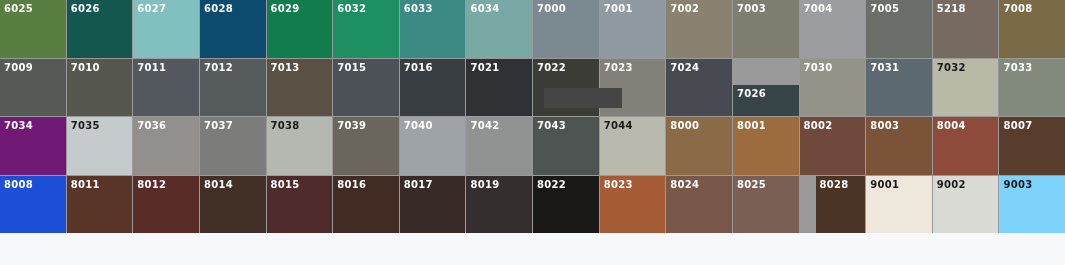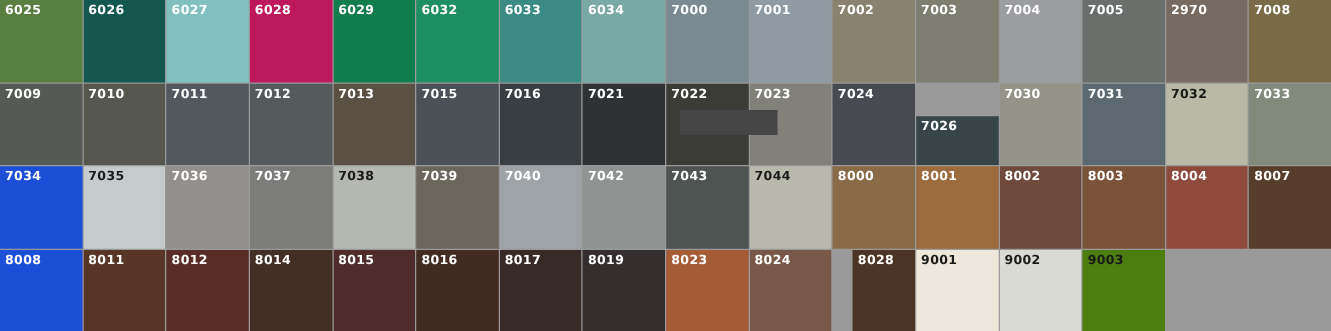--- a/index.html
+++ b/index.html
@@ -11,21 +11,21 @@
   body {
     width: 1065px;
     height: 265px;
     overflow: hidden;
     font-family: "DejaVu Sans", "Liberation Sans", sans-serif;
   }
 
   #swatch-grid {
     position: relative;
     width: 1065px;
-    height: 265px;
+    height: 233px;
     background: #9a9a9a;
     display: grid;
     grid-template-columns: repeat(16, 1fr);
     grid-template-rows: repeat(4, 1fr);
     column-gap: 1px;
     row-gap: 1px;
   }
 
   .swatch {
     position: relative;
@@ -66,21 +66,21 @@
 <div id="swatch-grid" style="background: rgb(154, 154, 154); grid-template-columns: repeat(16, 1fr); grid-template-rows: repeat(4, 1fr); gap: 1px;">
     <div class="swatch" style="background: rgb(88, 127, 64);">
       <span class="swatch-label label-light">6025</span>
     </div>
     <div class="swatch" style="background: rgb(19, 87, 79);">
       <span class="swatch-label label-light">6026</span>
     </div>
     <div class="swatch" style="background: rgb(129, 192, 191);">
       <span class="swatch-label label-light">6027</span>
     </div>
-    <div class="swatch" style="background: #be185d;">
+    <div class="swatch" style="background: #0c4a6e;">
       <span class="swatch-label label-light">6028</span>
     </div>
     <div class="swatch" style="background: rgb(18, 125, 76);">
       <span class="swatch-label label-light">6029</span>
     </div>
     <div class="swatch" style="background: rgb(29, 143, 98);">
       <span class="swatch-label label-light">6032</span>
     </div>
     <div class="swatch" style="background: rgb(59, 138, 131);">
       <span class="swatch-label label-light">6033</span>
@@ -100,21 +100,21 @@
     <div class="swatch" style="background: rgb(125, 125, 112);">
       <span class="swatch-label label-light">7003</span>
     </div>
     <div class="swatch" style="background: rgb(156, 157, 160);">
       <span class="swatch-label label-light">7004</span>
     </div>
     <div class="swatch" style="background: rgb(107, 111, 108);">
       <span class="swatch-label label-light">7005</span>
     </div>
     <div class="swatch" style="background: rgb(119, 106, 96);">
-      <span class="swatch-label label-light">2970</span>
+      <span class="swatch-label label-light">5218</span>
     </div>
     <div class="swatch" style="background: rgb(122, 106, 69);">
       <span class="swatch-label label-light">7008</span>
     </div>
     <div class="swatch" style="background: rgb(86, 90, 84);">
       <span class="swatch-label label-light">7009</span>
     </div>
     <div class="swatch" style="background: rgb(86, 88, 79);">
       <span class="swatch-label label-light">7010</span>
     </div>
@@ -153,21 +153,21 @@
     </div>
     <div class="swatch" style="background: rgb(93, 105, 112);">
       <span class="swatch-label label-light">7031</span>
     </div>
     <div class="swatch" style="background: rgb(185, 185, 168);">
       <span class="swatch-label label-dark">7032</span>
     </div>
     <div class="swatch" style="background: rgb(129, 138, 123);">
       <span class="swatch-label label-light">7033</span>
     </div>
-    <div class="swatch" style="background: #1d4ed8;">
+    <div class="swatch" style="background: #701a75;">
       <span class="swatch-label label-light">7034</span>
     </div>
     <div class="swatch" style="background: rgb(197, 203, 205);">
       <span class="swatch-label label-dark">7035</span>
     </div>
     <div class="swatch" style="background: rgb(146, 143, 140);">
       <span class="swatch-label label-light">7036</span>
     </div>
     <div class="swatch" style="background: rgb(124, 124, 123);">
       <span class="swatch-label label-light">7037</span>
@@ -225,32 +225,38 @@
     </div>
     <div class="swatch" style="background: rgb(65, 43, 35);">
       <span class="swatch-label label-light">8016</span>
     </div>
     <div class="swatch" style="background: rgb(56, 43, 39);">
       <span class="swatch-label label-light">8017</span>
     </div>
     <div class="swatch" style="background: rgb(52, 46, 46);">
       <span class="swatch-label label-light">8019</span>
     </div>
+    <div class="swatch" style="background: rgb(27, 24, 24);">
+      <span class="swatch-label label-light">8022</span>
+    </div>
     <div class="swatch" style="background: rgb(165, 91, 54);">
       <span class="swatch-label label-light">8023</span>
     </div>
     <div class="swatch" style="background: rgb(121, 88, 74);">
       <span class="swatch-label label-light">8024</span>
     </div>
+    <div class="swatch" style="background: rgb(122, 96, 84);">
+      <span class="swatch-label label-light">8025</span>
+    </div>
     <div class="swatch" style="background: rgb(75, 52, 38); margin-left: 16px;">
       <span class="swatch-label label-light">8028</span>
     </div>
     <div class="swatch" style="background: rgb(238, 231, 220);">
       <span class="swatch-label label-dark">9001</span>
     </div>
     <div class="swatch" style="background: rgb(217, 218, 211);">
       <span class="swatch-label label-dark">9002</span>
     </div>
-    <div class="swatch" style="background: #4d7c0f;">
+    <div class="swatch" style="background: #7dd3fc;">
       <span class="swatch-label label-dark">9003</span>
     </div>
   </div>
 <div id="overlay-artifact" style="left: 544px; top: 88px; width: 78px; height: 20px; background: rgb(69, 69, 69);"></div>
 
 </body></html>

